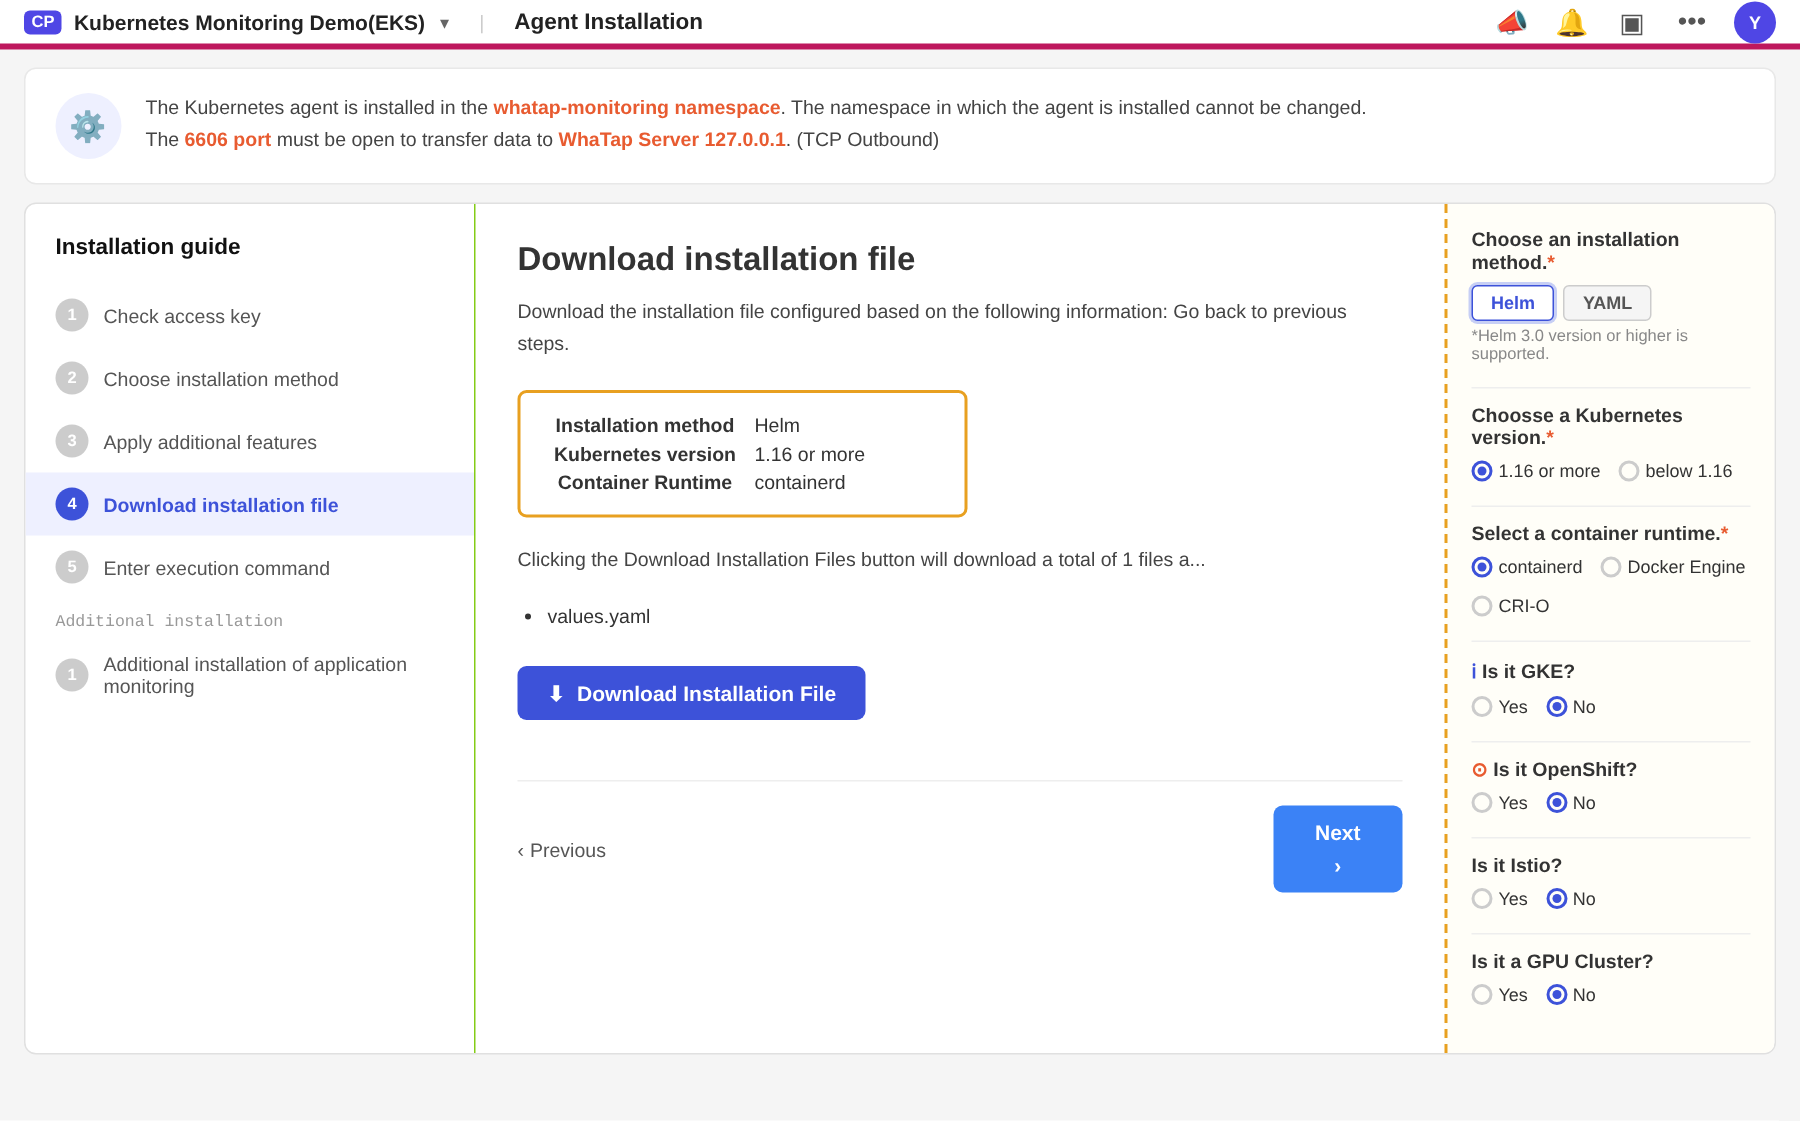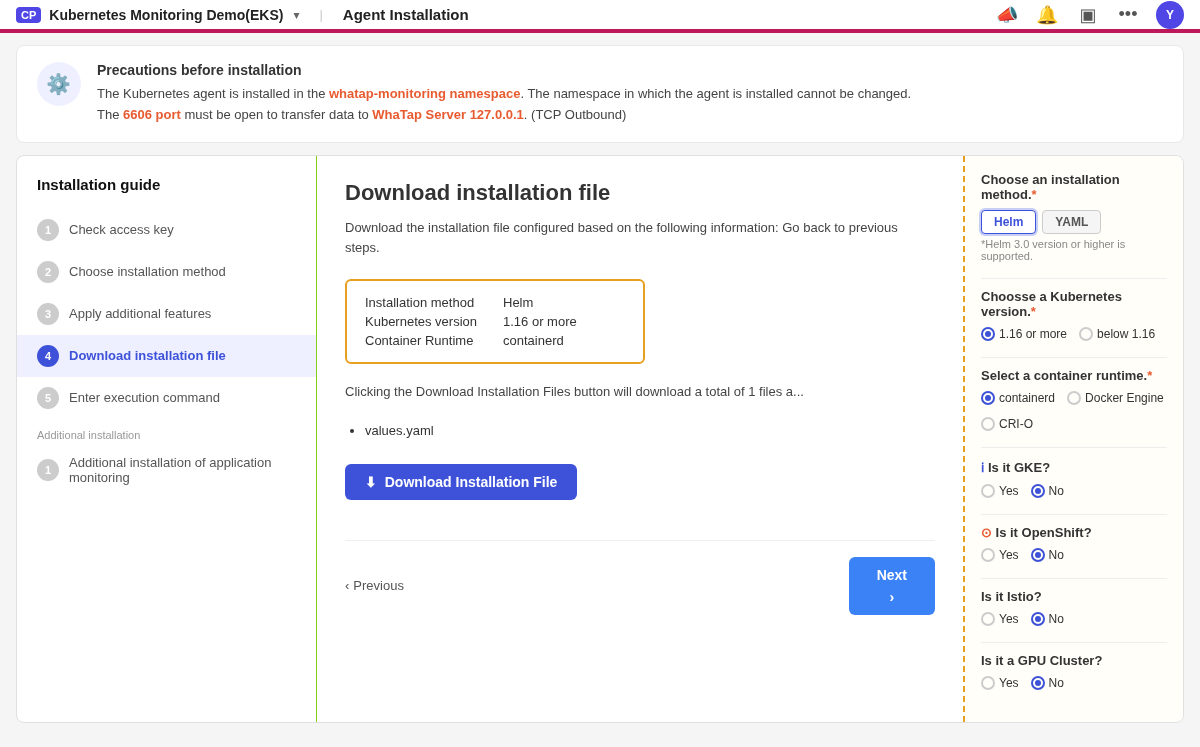--- a/index.html
+++ b/index.html
@@ -54,35 +54,35 @@
       display: flex; align-items: center; gap: 10px;
       padding: 10px 20px; cursor: pointer; color: #555; font-size: 13px;
     }
     .sidebar-item.active { background: #eef0ff; color: #3d52d9; font-weight: 600; }
     .sidebar-num {
       width: 22px; height: 22px; border-radius: 50%;
       background: #ccc; color: #fff; font-size: 11px; font-weight: 700;
       display: flex; align-items: center; justify-content: center; flex-shrink: 0;
     }
     .sidebar-item.active .sidebar-num { background: #3d52d9; }
-    .sidebar-section-label { padding: 10px 20px 4px 20px; font-size: 11px; color: #999; }
+    .sidebar-section-label { padding: 10px 20px 4px 20px; font-size: 11px; color: #999; font-family: Liberation Mono, monospace; }
 
     
     .content-area { flex: 1; padding: 24px 28px; position: relative; }
     .content-title { font-size: 22px; font-weight: 700; margin-bottom: 12px; }
     .content-desc { font-size: 13px; color: #444; margin-bottom: 20px; line-height: 1.6; }
 
     
     .info-box {
       border: 2px solid #e8a020; border-radius: 6px; padding: 14px 18px;
       margin-bottom: 18px; display: inline-block; min-width: 300px;
     }
     .info-row { display: flex; gap: 8px; margin-bottom: 4px; font-size: 13px; }
     .info-row:last-child { margin-bottom: 0; }
-    .info-label { font-weight: 400; min-width: 130px; }
+    .info-label { font-weight: 700; min-width: 130px; text-align: center; }
     .info-value { color: #333; }
 
     
     .file-list { margin: 16px 0; font-size: 13px; }
     .file-list li { margin-left: 20px; color: #333; }
 
     
     .download-btn {
       display: inline-flex; align-items: center; gap: 8px;
       background: #3d52d9; color: #fff; border: none; border-radius: 6px;
@@ -152,21 +152,20 @@
     <span class="header-icon">🔔</span>
     <span class="header-icon">▣</span>
     <span class="header-icon">•••</span>
     <div class="avatar">Y</div>
   </div>
 </div>
 
 <div class="precaution-banner">
   <div class="precaution-icon">⚙️</div>
   <div class="precaution-content">
-    <div class="precaution-title">Precautions before installation</div>
     <div class="precaution-text">
       <span>The Kubernetes agent is installed in the </span><span class="highlight-red">whatap-monitoring namespace</span><span>. The namespace in which the agent is installed cannot be changed.</span>
       <br>
       <span>The </span><span class="highlight-red">6606 port</span><span> must be open to transfer data to </span><span class="highlight-red">WhaTap Server 127.0.0.1</span><span>. (TCP Outbound)</span>
     </div>
   </div>
 </div>
 
 <div class="main-layout">
 

